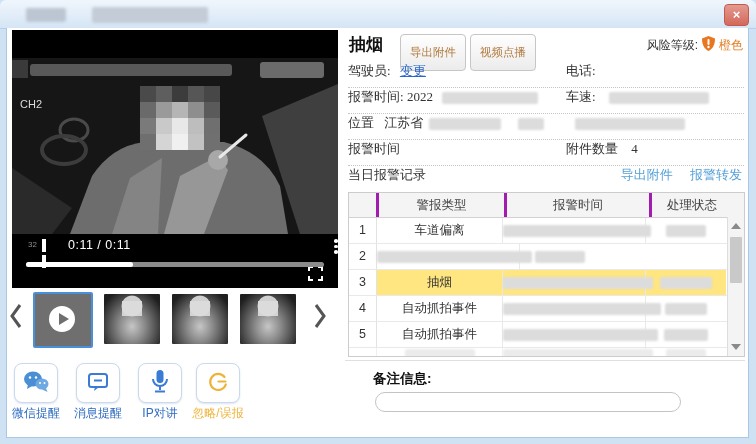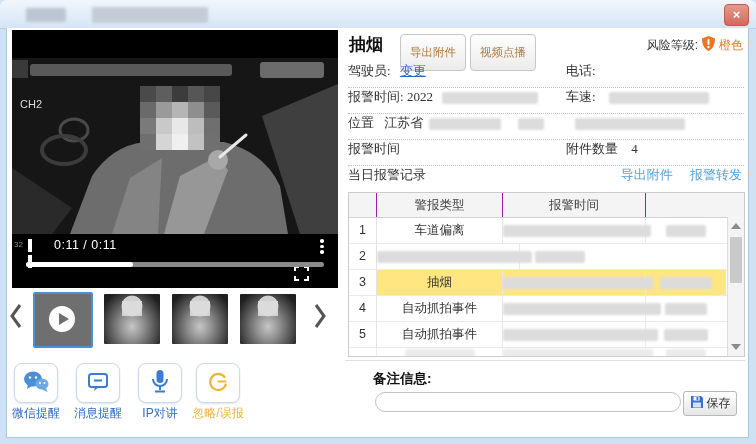--- a/index.html
+++ b/index.html
@@ -16,21 +16,21 @@
   .title-blur1{position:absolute;left:26px;top:8px;width:40px;height:14px;background:#bcc6d2;border-radius:2px;filter:blur(1.5px);}
   .title-blur2{position:absolute;left:92px;top:7px;width:116px;height:16px;background:#c3ccd7;border-radius:2px;filter:blur(1.8px);}
   .close-btn{position:absolute;right:7px;top:4px;width:23px;height:20px;
     background:linear-gradient(#e49a90,#d4685c);border:1px solid #c25a50;border-radius:4px;
     color:#fff;font-weight:bold;font-size:13px;line-height:19px;text-align:center;cursor:pointer;}
   .content{position:absolute;left:6px;top:28px;width:741px;height:409px;
     background:#fff;border:1px solid #abc7e6;border-top:none;}
   
   .video{position:absolute;left:12px;top:30px;width:326px;height:258px;background:#000;}
   .video svg{position:absolute;left:0;top:28px;}
-  .vctrl{position:absolute;left:0;top:204px;width:326px;height:24px;}
+  .vctrl{position:absolute;left:14px;top:204px;width:326px;height:24px;}
   .ts-frag{position:absolute;left:2px;top:6px;color:#bbb;font-size:8px;opacity:.75;}
   .pause{position:absolute;left:16px;top:5px;width:12px;height:13px;cursor:pointer;}
   .pause i{display:inline-block;width:3.5px;height:13px;background:#fff;margin-right:3px;}
   .vtime{position:absolute;left:42px;top:4px;color:#fff;font-size:12.5px;letter-spacing:.5px;}
   .fullscreen{position:absolute;right:44px;top:4px;cursor:pointer;}
   .kebab{position:absolute;right:14px;top:3px;width:4px;cursor:pointer;}
   .kebab i{display:block;width:3.5px;height:3.5px;border-radius:50%;background:#fff;margin:2px 0;}
   .ptrack{position:absolute;left:14px;top:232px;width:298px;height:5px;background:#8b8b8b;border-radius:3px;cursor:pointer;}
   .pfill{height:5px;background:#fff;border-radius:3px;width:36%;}
   
@@ -68,21 +68,21 @@
   .llink{color:#54a0d8;cursor:pointer;}
   .blur{display:inline-block;background:#dcdcdc;border-radius:2px;filter:blur(1.3px);vertical-align:middle;height:12px;}
   
   .tbl{position:absolute;left:0;top:164px;width:395px;height:163px;border:1px solid #ccc;overflow:hidden;background:#fff;}
   .trow{display:flex;height:25px;line-height:25px;border-bottom:1px solid #e9e9e9;font-size:12.5px;cursor:pointer;}
   .trow.head{background:#f4f4f4;border-bottom:1px solid #d2d2d2;color:#444;cursor:default;height:24px;line-height:24px;}
   .c-no{width:27px;text-align:center;border-right:1px solid #e2e2e2;flex:none;}
   .c-type{width:125px;text-align:center;border-right:1px solid #e9e9e9;flex:none;}
   .c-time{width:142px;text-align:center;border-right:1px solid #e9e9e9;flex:none;}
   .c-status{width:80px;text-align:center;flex:none;}
-  .trow.head .c-no,.trow.head .c-type,.trow.head .c-time{border-right:1px solid #a21caf;}
+  .trow.head .c-no,.trow.head .c-type,.trow.head .c-time{border-right:3px solid #a21caf;}
   .trow.hl .c-type,.trow.hl .c-time,.trow.hl .c-status{background:#ffe680;}
   .trow.partial{height:13px;line-height:13px;opacity:.55;border-bottom:none;}
   .sbar{position:absolute;right:0;top:24px;width:16px;height:139px;background:#f4f4f4;border-left:1px solid #ddd;}
   .sarrow{position:absolute;left:3px;width:0;height:0;border-left:5px solid transparent;border-right:5px solid transparent;}
   .sarrow.up{top:6px;border-bottom:6px solid #8a8a8a;}
   .sarrow.dn{bottom:6px;border-top:6px solid #8a8a8a;}
   .sthumb{position:absolute;left:2px;top:20px;width:12px;height:46px;background:#c9c9c9;border-radius:1px;cursor:pointer;}
   
   .divider{position:absolute;left:-3px;top:332px;width:400px;border-top:1px solid #e0e0e0;}
   .remark-lbl{position:absolute;left:25px;top:342px;font-weight:bold;font-size:13.5px;color:#111;}
@@ -297,20 +297,21 @@
       <span class="llink">导出附件</span>
       <span class="llink" style="margin-left:14px">报警转发</span>
     </span>
   </div>
 
   <div class="tbl">
     <div class="trow head">
       <span class="c-no"></span>
       <span class="c-type">警报类型</span>
       <span class="c-time">报警时间</span>
+      <span class="c-status">处理状态</span>
     </div>
     <div class="trow">
       <span class="c-no">1</span>
       <span class="c-type">车道偏离</span>
       <span class="c-time"><span class="blur" style="width:148px"></span></span>
       <span class="c-status"><span class="blur" style="width:40px"></span></span>
     </div>
     <div class="trow">
       <span class="c-no">2</span>
       <span class="c-time"><span class="blur" style="width:155px"></span></span>
@@ -343,24 +344,13 @@
     <div class="sbar">
       <span class="sarrow up"></span>
       <span class="sthumb"></span>
       <span class="sarrow dn"></span>
     </div>
   </div>
 
   <div class="divider"></div>
   <div class="remark-lbl">备注信息:</div>
   <input class="remark-input" type="text" value="" style="">
-  <div class="save-btn">
-    <span>
-      <svg width="14" height="14" viewBox="0 0 14 14">
-        <path d="M1,1 H11 L13,3 V13 H1 Z" fill="#3a6fd8"></path>
-        <rect x="3.5" y="1.5" width="6" height="4" fill="#fff"></rect>
-        <rect x="6.5" y="2" width="1.8" height="3" fill="#3a6fd8"></rect>
-        <rect x="3" y="7.5" width="8" height="5" fill="#d7e2f5"></rect>
-      </svg>
-    </span>
-    <span>保存</span>
-  </div>
 </div>
 
 </body></html>

